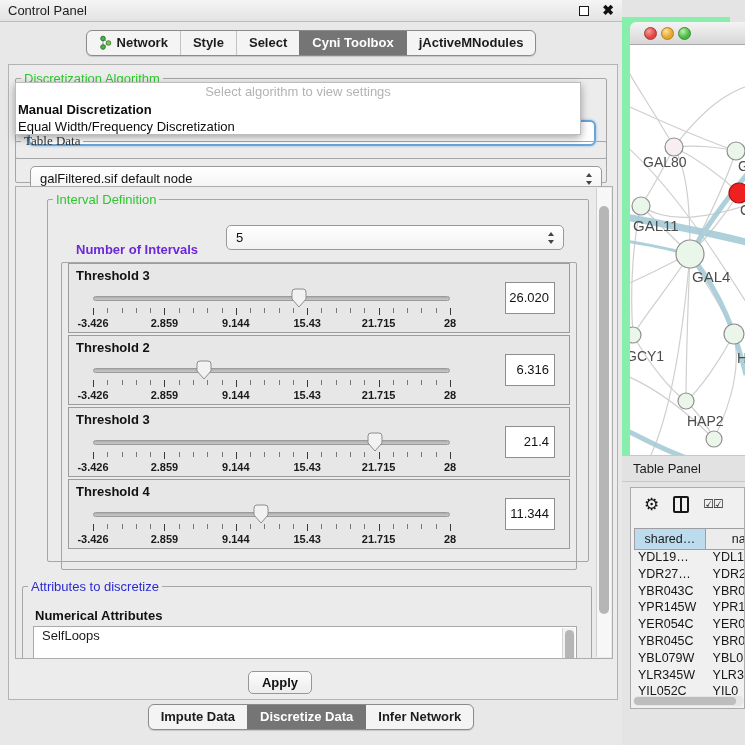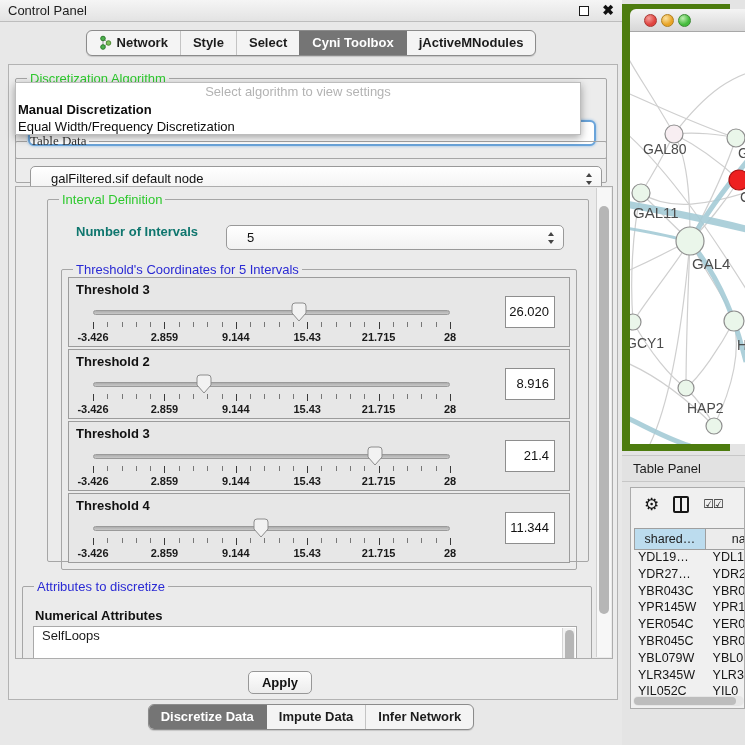--- a/index.html
+++ b/index.html
@@ -21,55 +21,55 @@
     border-left:1px solid #c4c4c4; display:flex; align-items:center; gap:5px; white-space:nowrap; }
   .tabpill .tab:first-child { border-left:none; }
   .tabpill .tab.sel { background:#757575; color:#ffffff; border-left-color:#757575; }
   .tabpill .tab.sel + .tab { border-left-color:#757575; }
   #cp-tabs { position:absolute; left:0; top:30px; width:622px; text-align:center; }
 
   #outer-panel { position:absolute; left:8px; top:64px; width:610px; height:636px;
     background:#ececec; border:1px solid #b3b3b3; }
 
   fieldset.grp { border:1px solid #a6a6a6; border-radius:2px; position:absolute; }
-  fieldset.grp legend { font-size:13px; padding:0 3px; margin-left:11px; }
+  fieldset.grp legend { font-size:13px; padding:0 3px; margin-left:5px; }
   .leg-green { color:#2ec82e; }
   .leg-blue { color:#2a2ad4; }
   .leg-dark { color:#333;font-family:Liberation Serif, serif; }
 
   
   #algo-grp { left:6px; top:6px; width:592px; height:88px; }
   #algo-combo { position:absolute; left:12px; top:34px; width:568px; height:26px;
     background:#fff; border:2px solid #6aa4da; border-radius:6px; box-shadow:0 0 3px #85b8e4; }
 
   
   #algo-popup { position:absolute; left:6px; top:17px; width:566px; height:53px; background:#fff;
     border:1px solid #bdbdbd; box-shadow:0 3px 8px rgba(0,0,0,.35); z-index:30; }
   #algo-popup .hint { height:18px; text-align:center; color:#b3b3b3; font-size:13px; line-height:18px; }
   #algo-popup .opt { height:17px; font-size:13px; color:#0c0c0c; line-height:17px; padding-left:2px; white-space:nowrap; }
   #algo-popup .opt.bold { font-weight:bold; }
 
   
   #tabledata-grp { left:6px; top:68px; width:592px; height:50px; }
   .combo { position:absolute; background:linear-gradient(#ffffff,#f2f2f2); border:1px solid #999;
-    border-radius:5px; font-size:13px; color:#111; display:flex; align-items:center; padding-left:20px; }
+    border-radius:5px; font-size:13px; color:#111; display:flex; align-items:center; padding-left:9px; }
   .combo .spin { position:absolute; right:8px; top:50%; transform:translateY(-50%); width:7px; height:12px; }
   .combo .spin:before, .combo .spin:after { content:""; position:absolute; left:0; border-left:3.5px solid transparent; border-right:3.5px solid transparent; }
   .combo .spin:before { top:0; border-bottom:4px solid #444; }
   .combo .spin:after { bottom:0; border-top:4px solid #444; }
   #tabledata-combo { left:14px; top:17px; width:572px; height:25px; }
 
   
   #scroll-panel { position:absolute; left:6px; top:121px; width:598px; height:473px;
     background:#ebebeb; border:1px solid #adadad; overflow:hidden; }
   #vscroll { position:absolute; right:1px; top:1px; width:15px; height:469px; background:#f7f7f7; border-left:1px solid #d0d0d0; }
   #vscroll .thumb { position:absolute; left:2px; top:18px; width:10px; height:408px; background:#b6b6b6; border-radius:6px; }
 
   #interval-grp { left:31px; top:5px; width:542px; height:370px; }
-  #numint-label { position:absolute; left:28px; top:17px; font-size:13px; font-weight:bold; color:#0f766e; }
+  #numint-label { position:absolute; left:28px; top:35px; font-size:13px; font-weight:bold; color:#6d28d9; }
   #numint-combo { left:178px; top:18px; width:338px; height:25px; }
 
   #thresh-grp { left:13px; top:55px; width:516px; height:308px; }
   .thresh-panel { position:relative; margin:0 6px 2px 6px; width:502px; height:70px;
     background:#e7e7e7; border:1px solid #9c9c9c; }
   .thresh-label { position:absolute; left:7px; top:4px; font-size:13px; font-weight:bold; color:#111; }
   .track-zone { position:absolute; left:24px; top:22px; width:357px; height:40px; }
   .track { position:absolute; left:0; top:10px; width:357px; height:5px; border-radius:3px;
     background:linear-gradient(#adadad,#c9c9c9); border:1px solid #9a9a9a; }
   .thumb-svg { position:absolute; top:2px; z-index:2; }
@@ -90,21 +90,21 @@
   #attr-scroll .thumb { position:absolute; left:2px; top:2px; width:9px; height:52px; background:#b6b6b6; border-radius:5px; }
 
   #apply-btn { position:absolute; left:239px; top:606px; width:64px; height:23px;
     background:linear-gradient(#fdfdfd,#ececec); border:1px solid #979797; border-radius:5px;
     font-size:13px; font-weight:bold; color:#111; text-align:center; line-height:21px; }
 
   #bottom-tabs { position:absolute; left:0; top:704px; width:622px; text-align:center; }
 
   
   #right-col { position:absolute; left:622px; top:0; width:123px; height:745px; background:#e4e4e4; }
-  #net-window { position:absolute; left:0; top:4px; width:108px; height:447px; background:#4d7c0f; }
+  #net-window { position:absolute; left:0; top:17px; width:108px; height:447px; background:#86efac; }
   #mac-titlebar { position:absolute; left:8px; top:5px; width:115px; height:23px;
     background:linear-gradient(#f4f4f4,#d7d7d7); border-bottom:1px solid #a8a8a8; border-radius:6px 0 0 0; }
   .light { position:absolute; top:5px; width:13px; height:13px; border-radius:50%; }
   #light-red { left:14px; background:radial-gradient(circle at 35% 30%, #f49f9b, #df4440 60%); border:1px solid #a83732; }
   #light-yellow { left:31px; background:radial-gradient(circle at 35% 30%, #fbe2a0, #e8a427 60%); border:1px solid #b07f1e; }
   #light-green { left:48px; background:radial-gradient(circle at 35% 30%, #c0eeb2, #45bc3d 60%); border:1px solid #3a8a33; }
   #net-canvas { position:absolute; left:8px; top:28px; width:115px; height:412px; background:#fff; overflow:hidden; }
 
   #tp-bar { position:absolute; left:0; top:455px; width:123px; height:27px; background:#e2e2e2;
     border-top:1px solid #c7c7c7; border-bottom:1px solid #c7c7c7;
@@ -193,21 +193,20 @@
 
       <fieldset class="grp" id="interval-grp">
         <legend class="leg-green">Interval Definition</legend>
         <span id="numint-label">Number of Intervals</span>
         <div class="combo" id="numint-combo">
           <span>5</span>
           <span class="spin"></span>
         </div>
 
         <fieldset class="grp" id="thresh-grp">
-          <legend class="leg-blue">Threshold's Coordinates for 5 Intervals</legend>
           <div id="thresh-list">
               <div class="thresh-panel">
                 <div class="thresh-label">Threshold 3</div>
                 <div class="track-zone">
                   <div class="track"></div>
                   <div class="thumb-svg" style="left: 198.059px;"><svg width="16" height="20" viewBox="0 0 16 20">
                       <path d="M4 1 H12 Q15 1 15 4 V11 L8 19 L1 11 V4 Q1 1 4 1 Z" fill="#f2f2f2" stroke="#8d8d8d"></path>
                     </svg></div>
                   <div class="ticks">
                     <div class="tick major" style="left: 0px;"></div>
@@ -285,21 +284,21 @@
                   </div>
                   <div class="tick-labels">
                     <span class="tick-label" style="left: 0px;">-3.426</span>
                     <span class="tick-label" style="left: 71.4px;">2.859</span>
                     <span class="tick-label" style="left: 142.8px;">9.144</span>
                     <span class="tick-label" style="left: 214.2px;">15.43</span>
                     <span class="tick-label" style="left: 285.6px;">21.715</span>
                     <span class="tick-label" style="left: 357px;">28</span>
                   </div>
                 </div>
-                <div class="value-box">8.916</div>
+                <div class="value-box">6.316</div>
               </div>
               <div class="thresh-panel">
                 <div class="thresh-label">Threshold 3</div>
                 <div class="track-zone">
                   <div class="track"></div>
                   <div class="thumb-svg" style="left: 274.024px;"><svg width="16" height="20" viewBox="0 0 16 20">
                       <path d="M4 1 H12 Q15 1 15 4 V11 L8 19 L1 11 V4 Q1 1 4 1 Z" fill="#f2f2f2" stroke="#8d8d8d"></path>
                     </svg></div>
                   <div class="ticks">
                     <div class="tick major" style="left: 0px;"></div>
@@ -406,25 +405,25 @@
       <div id="vscroll">
           <div class="thumb"></div>
         </div>
     </div>
 
     <div id="apply-btn">Apply</div>
   </div>
 
   <div id="bottom-tabs">
     <span class="tabpill" id="bottom-tabpill">
+        <span class="tab">
+          <span>Impute Data</span>
+        </span>
         <span class="tab sel">
           <span>Discretize Data</span>
-        </span>
-        <span class="tab">
-          <span>Impute Data</span>
         </span>
         <span class="tab">
           <span>Infer Network</span>
         </span>
       </span>
   </div>
 </div>
 
 <div id="right-col">
 

